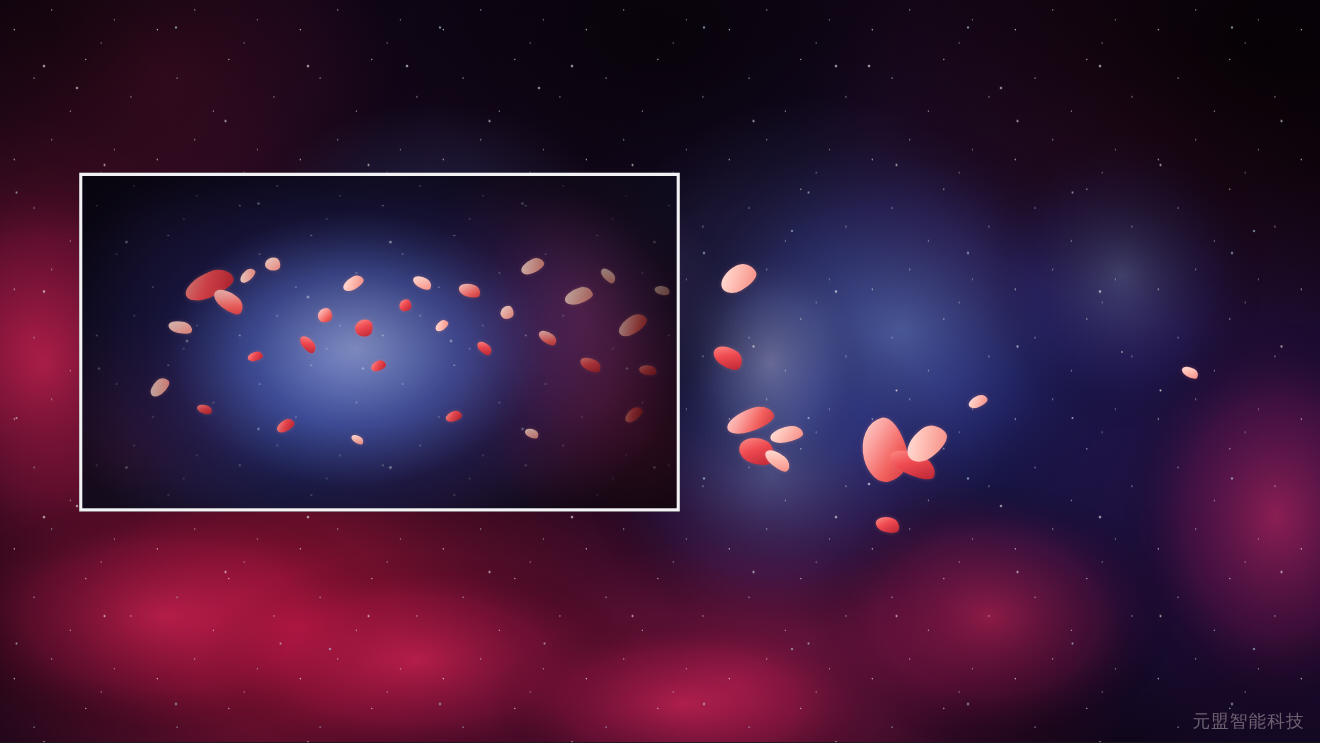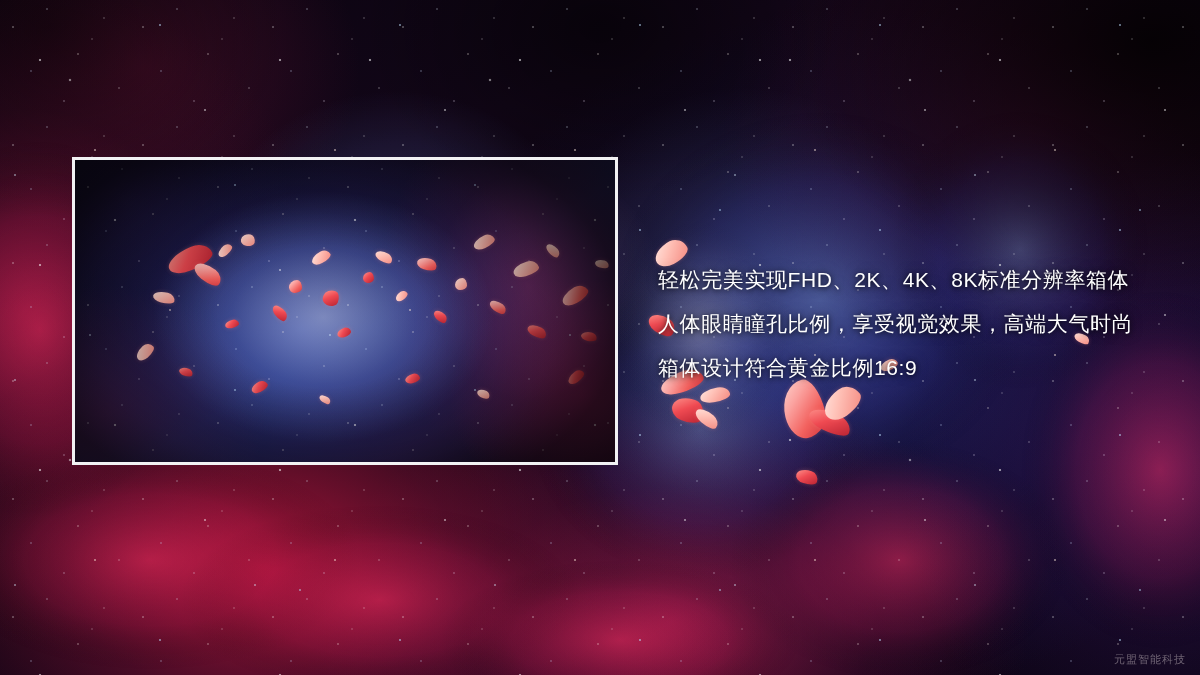--- a/index.html
+++ b/index.html
@@ -147,21 +147,21 @@
     font-size:21px;
     line-height:44px;
     letter-spacing:0.6px;
     color:#ffffff;
     text-shadow:0 1px 5px rgba(0,0,0,0.80), 0 0 12px rgba(0,0,0,0.50);
     white-space:nowrap;
   }
   .watermark {
     position:absolute;
     right:14px; bottom:8px;
-    font-size:11px;
+    font-size:16px;
     letter-spacing:1px;
     color:rgba(190,178,184,0.52);
     white-space:nowrap;
   }
 </style>
 </head>
 <body>
 
 <div class="slide">
 
@@ -254,21 +254,16 @@
         <div class="petal pale" style="left: 244px; top: 236px; width: 12px; height: 7px; transform: rotate(34deg);"></div>
         <div class="petal deep" style="left: 330px; top: 214px; width: 15px; height: 9px; transform: rotate(-14deg);"></div>
         <div class="petal pale" style="left: 402px; top: 230px; width: 13px; height: 8px; transform: rotate(26deg);"></div>
         <div class="petal deep" style="left: 492px; top: 212px; width: 18px; height: 10px; transform: rotate(-36deg);"></div>
         <div class="petal pale" style="left: 520px; top: 100px; width: 14px; height: 8px; transform: rotate(16deg);"></div>
       </div>
     <div class="photo-vignette"></div>
   </div>
 
 
-  <div class="body-block">
-    <div class="body-line">轻松完美实现FHD、2K、4K、8K标准分辨率箱体</div>
-    <div class="body-line">人体眼睛瞳孔比例，享受视觉效果，高端大气时尚</div>
-    <div class="body-line">箱体设计符合黄金比例16:9</div>
-  </div>
 
   <div class="watermark">元盟智能科技</div>
 
 </div>
 
 </body></html>

